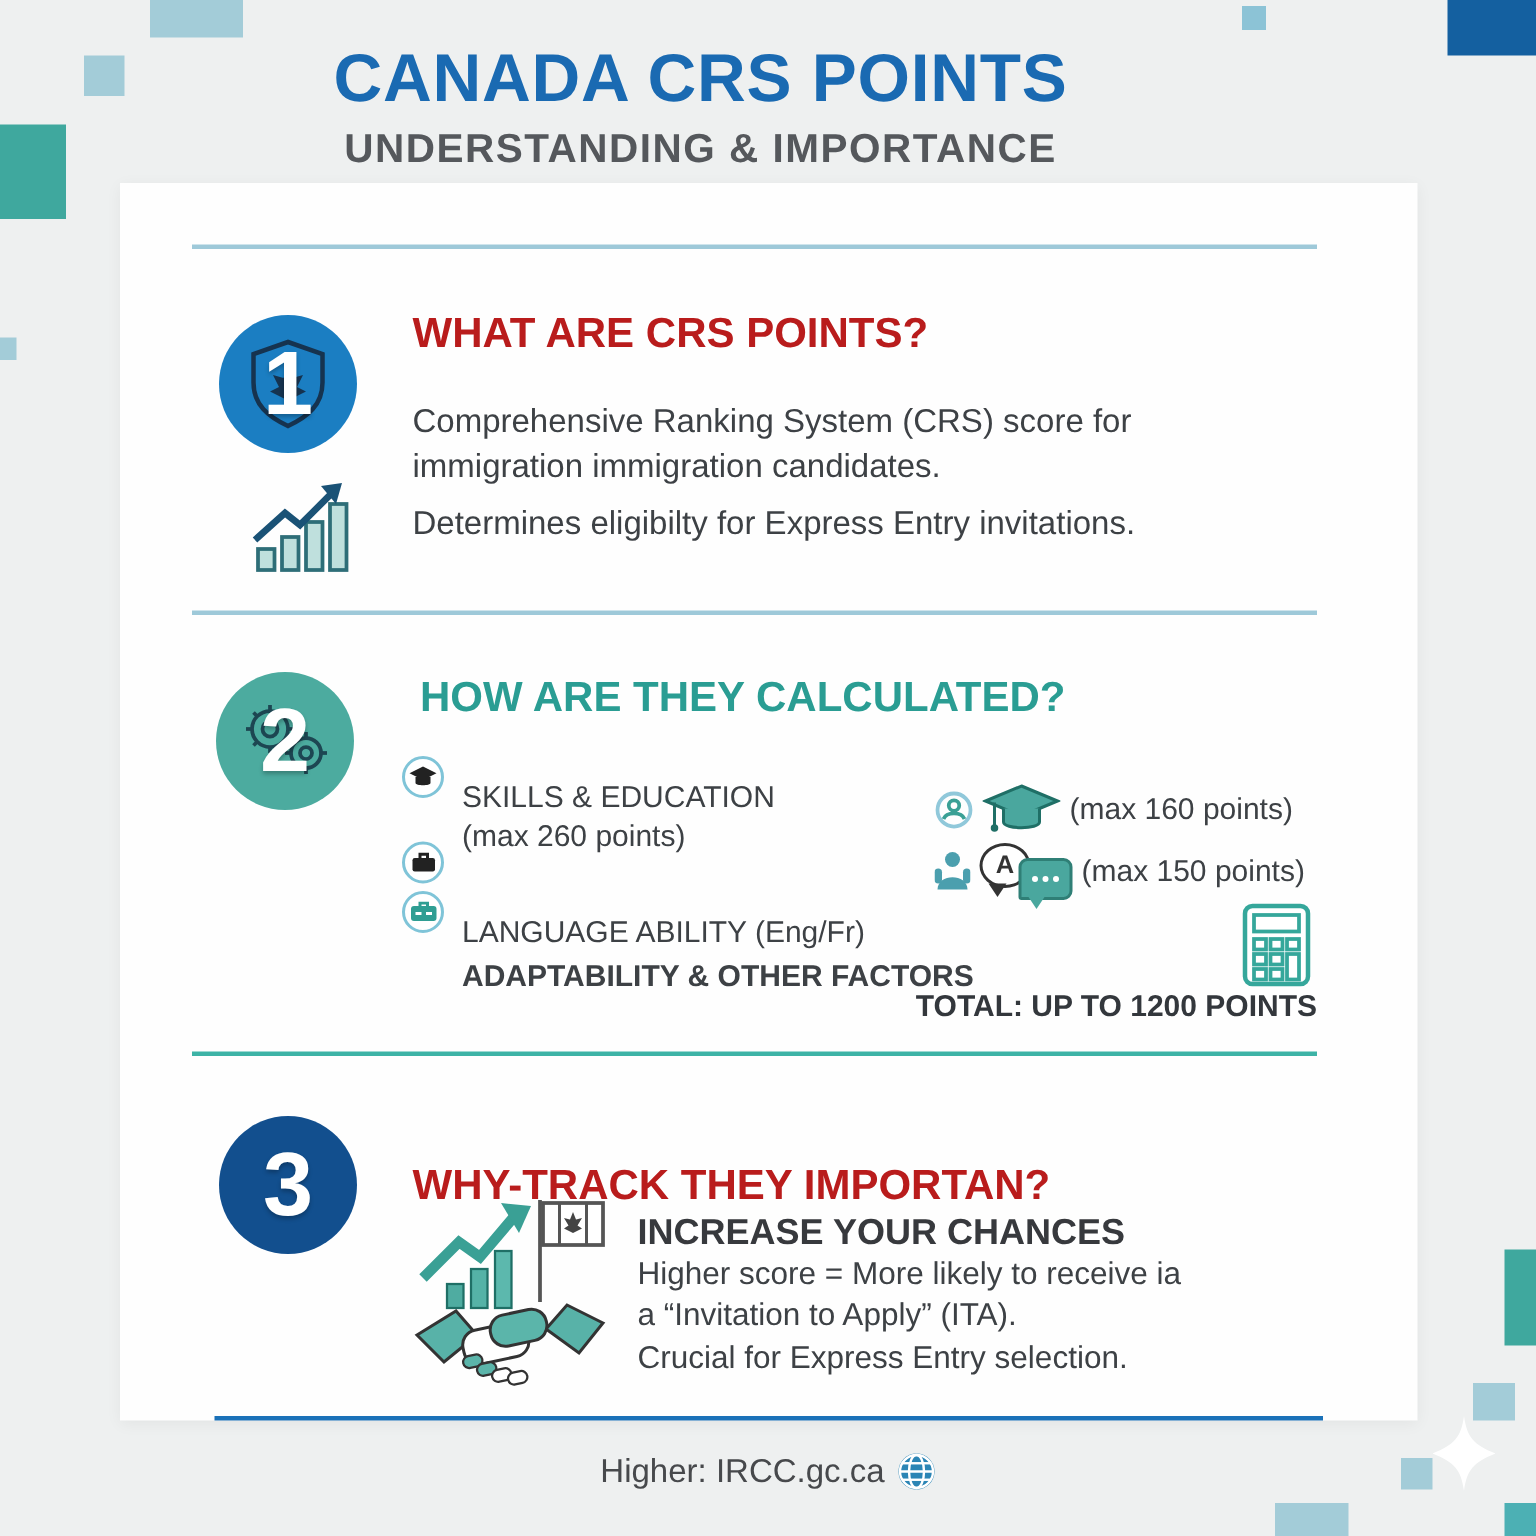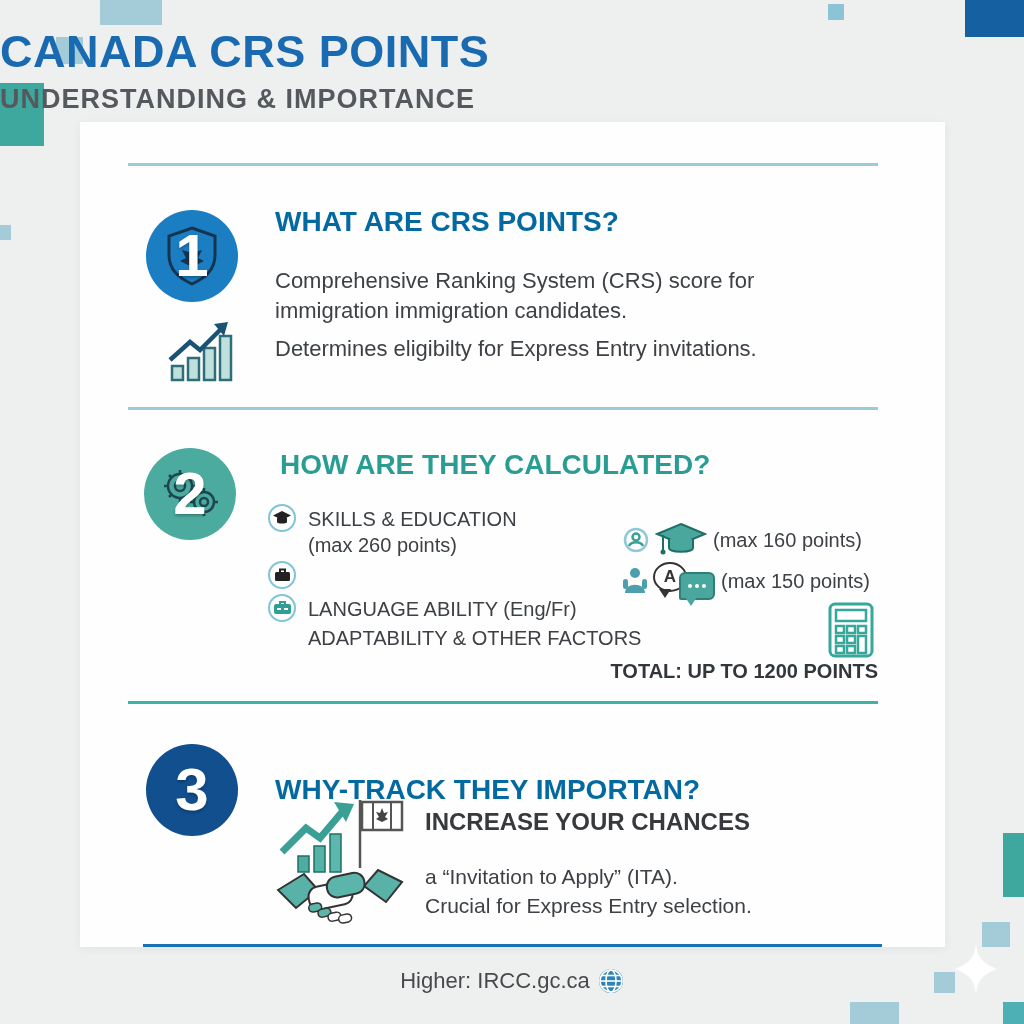--- a/index.html
+++ b/index.html
@@ -9,21 +9,21 @@
     background:#eef0f0;
     font-family:"Liberation Sans", sans-serif;
     color:#3d4145;
   }
   .abs { position:absolute; }
 
   
   .deco { position:absolute; }
 
   
-  .header { position:absolute; top:26px; left:0; width:934px; text-align:left; }
+  .header { position:absolute; top:26px; left:0; width:934px; text-align:center; }
   .title { font-size:45px; font-weight:bold; color:#1a6ab2; letter-spacing:0.5px; }
   .subtitle { margin-top:6px; font-size:27px; font-weight:600; color:#55585c; letter-spacing:1px; }
 
   
   .card {
     position:absolute; left:80px; top:122px; width:865px; height:825px;
     background:#fefefe; box-shadow:0 2px 10px rgba(0,0,0,0.05);
   }
   .divider { position:absolute; left:48px; width:750px; height:3px; }
   .divider.blue-light { background:#9ec9d9; }
@@ -36,26 +36,26 @@
   .num-circle .back-icon { position:absolute; }
   .num-circle .num {
     position:relative; color:#fff; font-size:60px; font-weight:bold; line-height:1;
     text-shadow:0 2px 3px rgba(0,0,0,0.25);
   }
   .c1 { background:#1b7ec2; }
   .c2 { background:#4cab9f; }
   .c3 { background:#124f8e; }
 
   .sec-heading { position:absolute; font-size:28px; font-weight:bold; }
-  .sec-heading.blue { color:#0369a1; }
+  .sec-heading.blue { color:#b91c1c; }
   .sec-heading.teal { color:#2a9d93;text-align:right; }
 
   .body-text { position:absolute; font-size:22px; line-height:1.35; color:#3d4145; }
 
-  .list-label { position:absolute; font-size:20px; color:#3d4145; }
+  .list-label { position:absolute; font-size:20px; color:#3d4145;margin-top:13px; }
   .circle-icon {
     position:absolute; width:28px; height:28px; border:2px solid #7fc4d8; border-radius:50%;
     display:flex; align-items:center; justify-content:center; background:#fff;
   }
   .right-row { position:absolute; display:flex; align-items:center; gap:6px; }
   .right-row .rlabel { font-size:20px; color:#3d4145; }
 
   .total-text { position:absolute; font-size:20px; font-weight:bold; color:#33373c; text-align:right; }
 
   .sub3 { position:absolute; font-size:24px; font-weight:bold; color:#37393d; }
@@ -178,21 +178,21 @@
   <span class="circle-icon" style="left:188px;top:472px;">
     <svg width="19" height="14" viewBox="0 0 19 14">
         <rect x="1" y="3" width="17" height="10" rx="2" fill="#2f9e93"></rect>
         <path d="M7 3 V1 H12 V3" fill="none" stroke="#2f9e93" stroke-width="2"></path>
         <rect x="4" y="7" width="4" height="2" fill="#fff"></rect>
         <rect x="11" y="7" width="4" height="2" fill="#fff"></rect>
       </svg>
   </span>
   <div class="list-label" style="left:228px;top:476px;">LANGUAGE ABILITY (Eng/Fr)</div>
 
-  <div class="list-label" style="left:228px;top:505px;">ADAPTABILITY &amp; OTHER FACTORS</div>
+  <div class="list-label" style="left:228px;top:505px;font-weight:bold;">ADAPTABILITY &amp; OTHER FACTORS</div>
 
   <div class="right-row" style="left:543px;top:400px;">
     <svg width="26" height="26" viewBox="0 0 26 26">
       <circle cx="13" cy="13" r="11" fill="none" stroke="#90c8da" stroke-width="2.5"></circle>
       <circle cx="13" cy="10" r="3.5" fill="none" stroke="#3aa095" stroke-width="2.5"></circle>
       <path d="M6 19 C8 14 18 14 20 19" fill="none" stroke="#3aa095" stroke-width="2.5"></path>
     </svg>
     <svg width="52" height="36" viewBox="0 0 52 36">
       <polygon points="26,2 50,12 26,22 2,12" fill="#4aa79e" stroke="#1f6f66" stroke-width="2"></polygon>
       <path d="M14 17 v9 c0 5 24 5 24 0 v-9" fill="#4aa79e" stroke="#1f6f66" stroke-width="2"></path>
@@ -269,20 +269,21 @@
       <rect x="38" y="92" width="44" height="23" rx="10" fill="#ffffff" stroke="#333" stroke-width="2"></rect>
       <rect x="58" y="86" width="38" height="21" rx="10" fill="#5bb5aa" stroke="#333" stroke-width="2"></rect>
       <rect x="36" y="108" width="13" height="8" rx="4" fill="#5bb5aa" stroke="#333" stroke-width="1.5"></rect>
       <rect x="44" y="115" width="13" height="8" rx="4" fill="#5bb5aa" stroke="#333" stroke-width="1.5"></rect>
       <rect x="53" y="121" width="13" height="8" rx="4" fill="#ffffff" stroke="#333" stroke-width="1.5"></rect>
       <rect x="63" y="125" width="13" height="8" rx="4" fill="#ffffff" stroke="#333" stroke-width="1.5"></rect>
     </g>
   </svg>
 
   <div class="sub3" style="left:345px;top:686px;">INCREASE YOUR CHANCES</div>
+  <div class="line3" style="left:345px;top:716px;">Higher score = More likely to receive ia</div>
   <div class="line3" style="left:345px;top:743px;">a “Invitation to Apply” (ITA).</div>
   <div class="line3" style="left:345px;top:772px;">Crucial for Express Entry selection.</div>
 </div>
 
 <div class="bottom-line"></div>
 
 <div class="footer">
   <span class="src">Higher: IRCC.gc.ca</span>
   <svg width="26" height="26" viewBox="0 0 26 26">
     <circle cx="13" cy="13" r="12" fill="#2b85b5"></circle>

